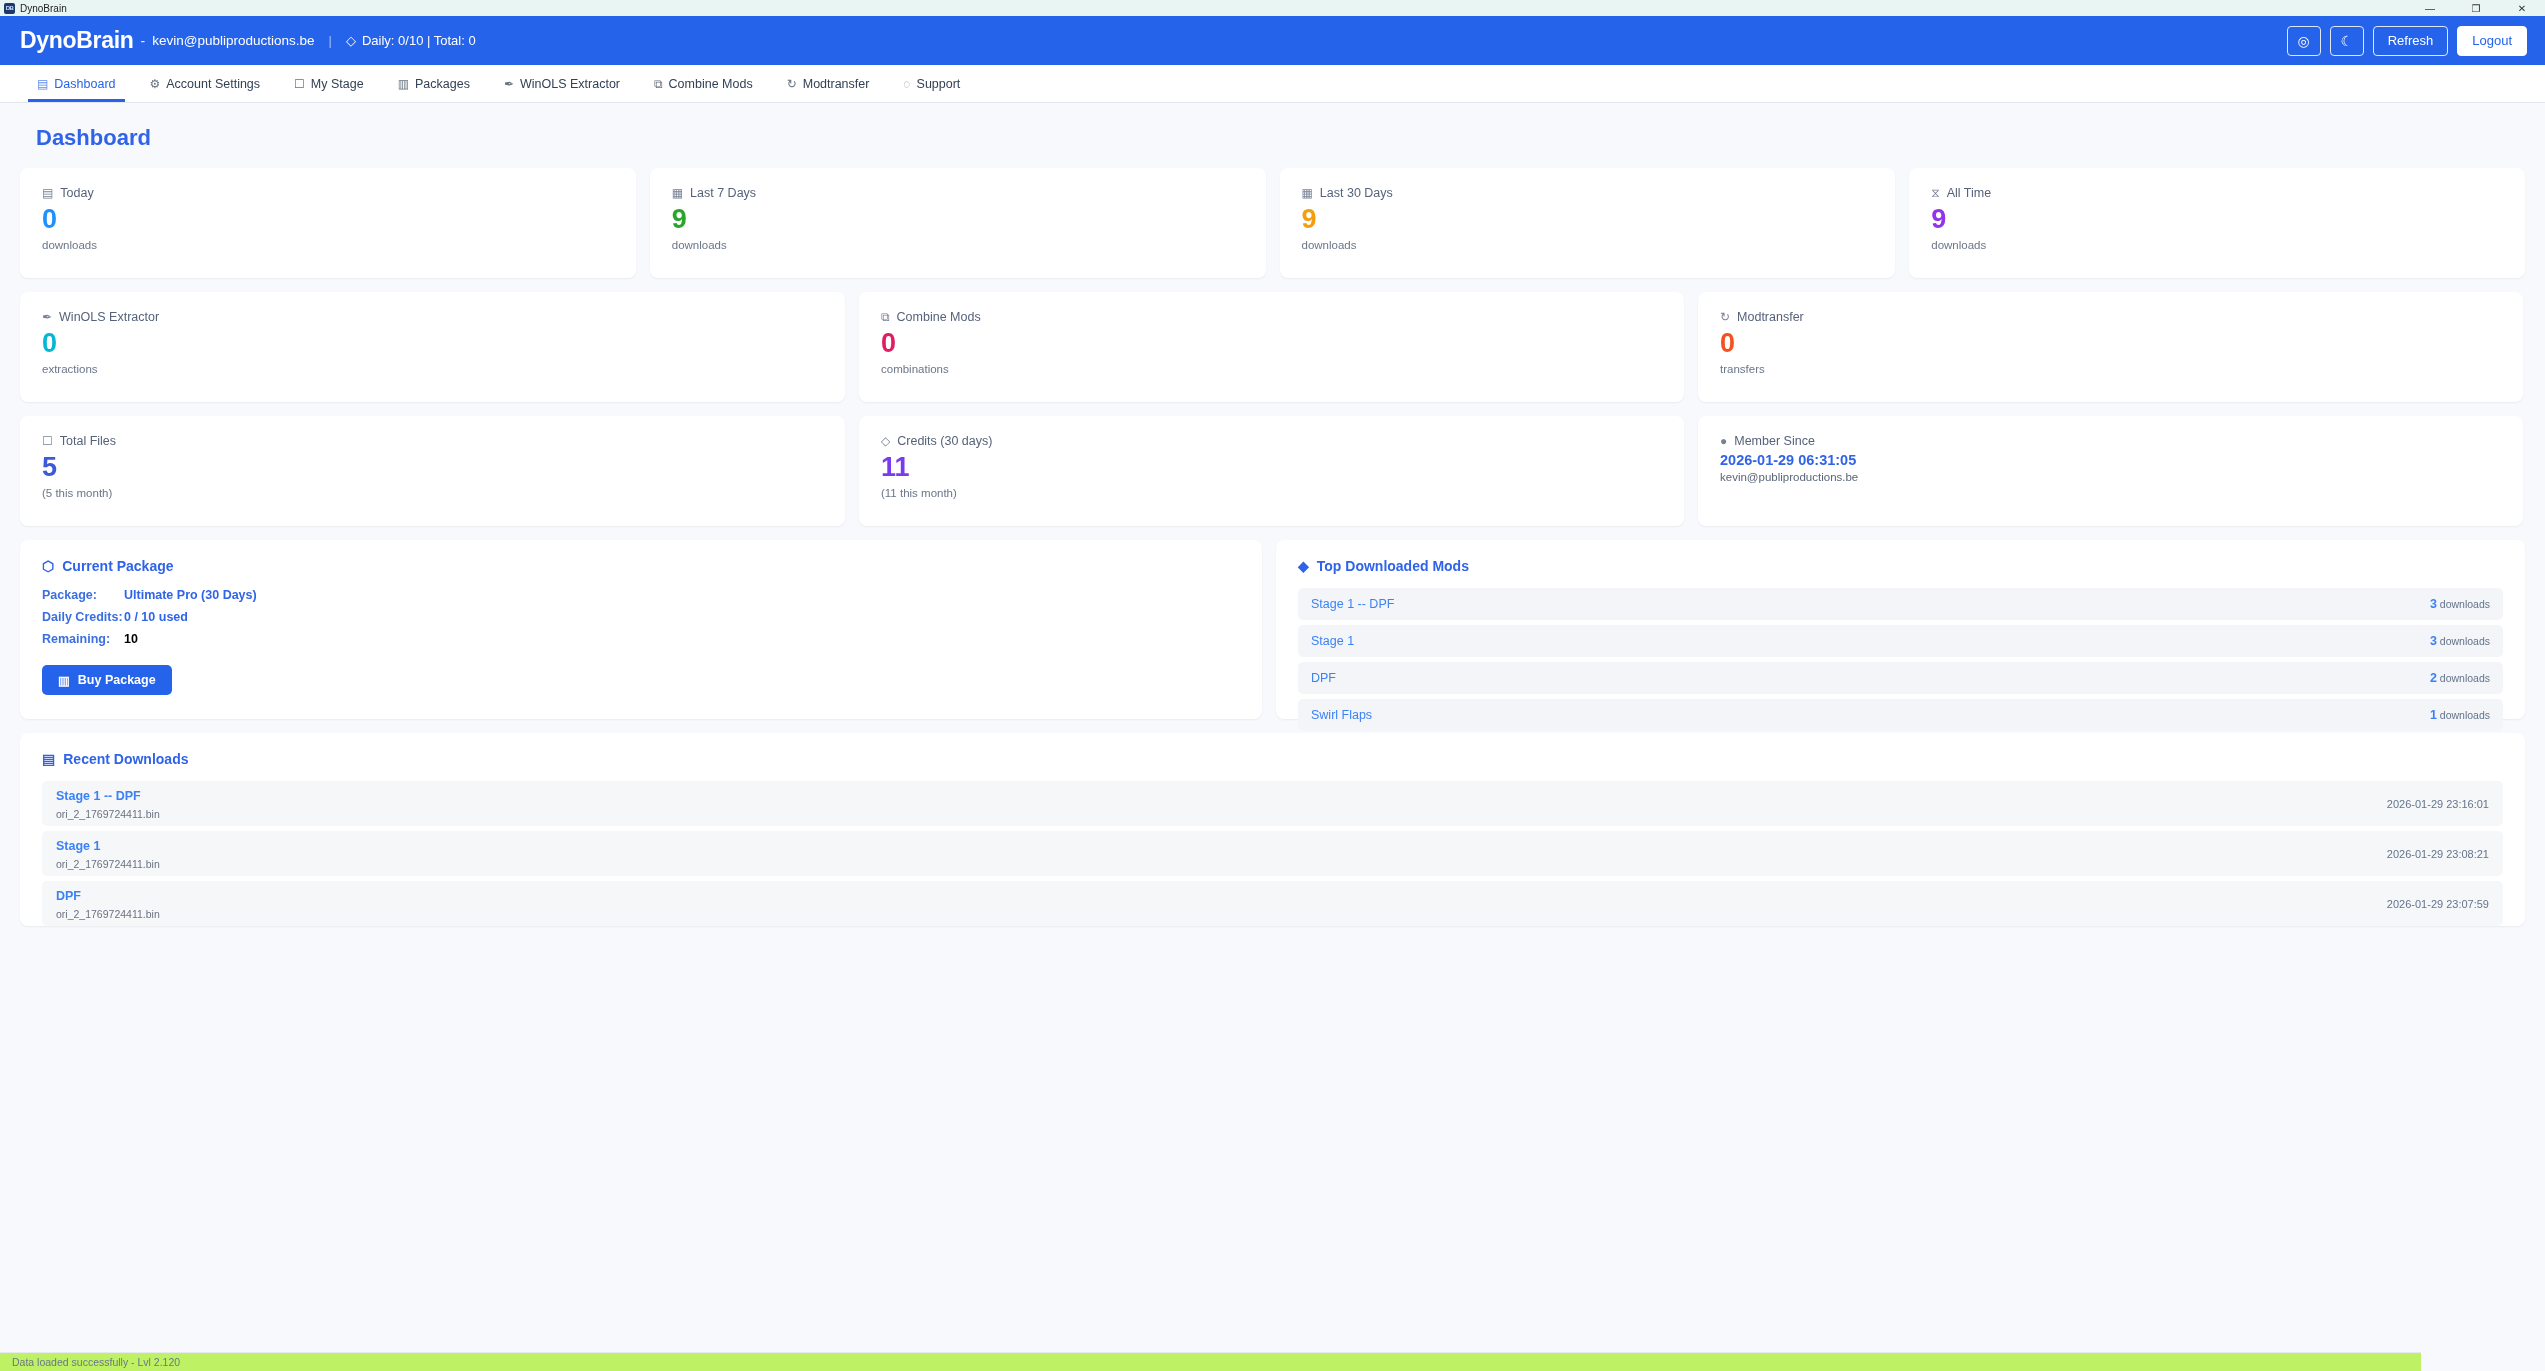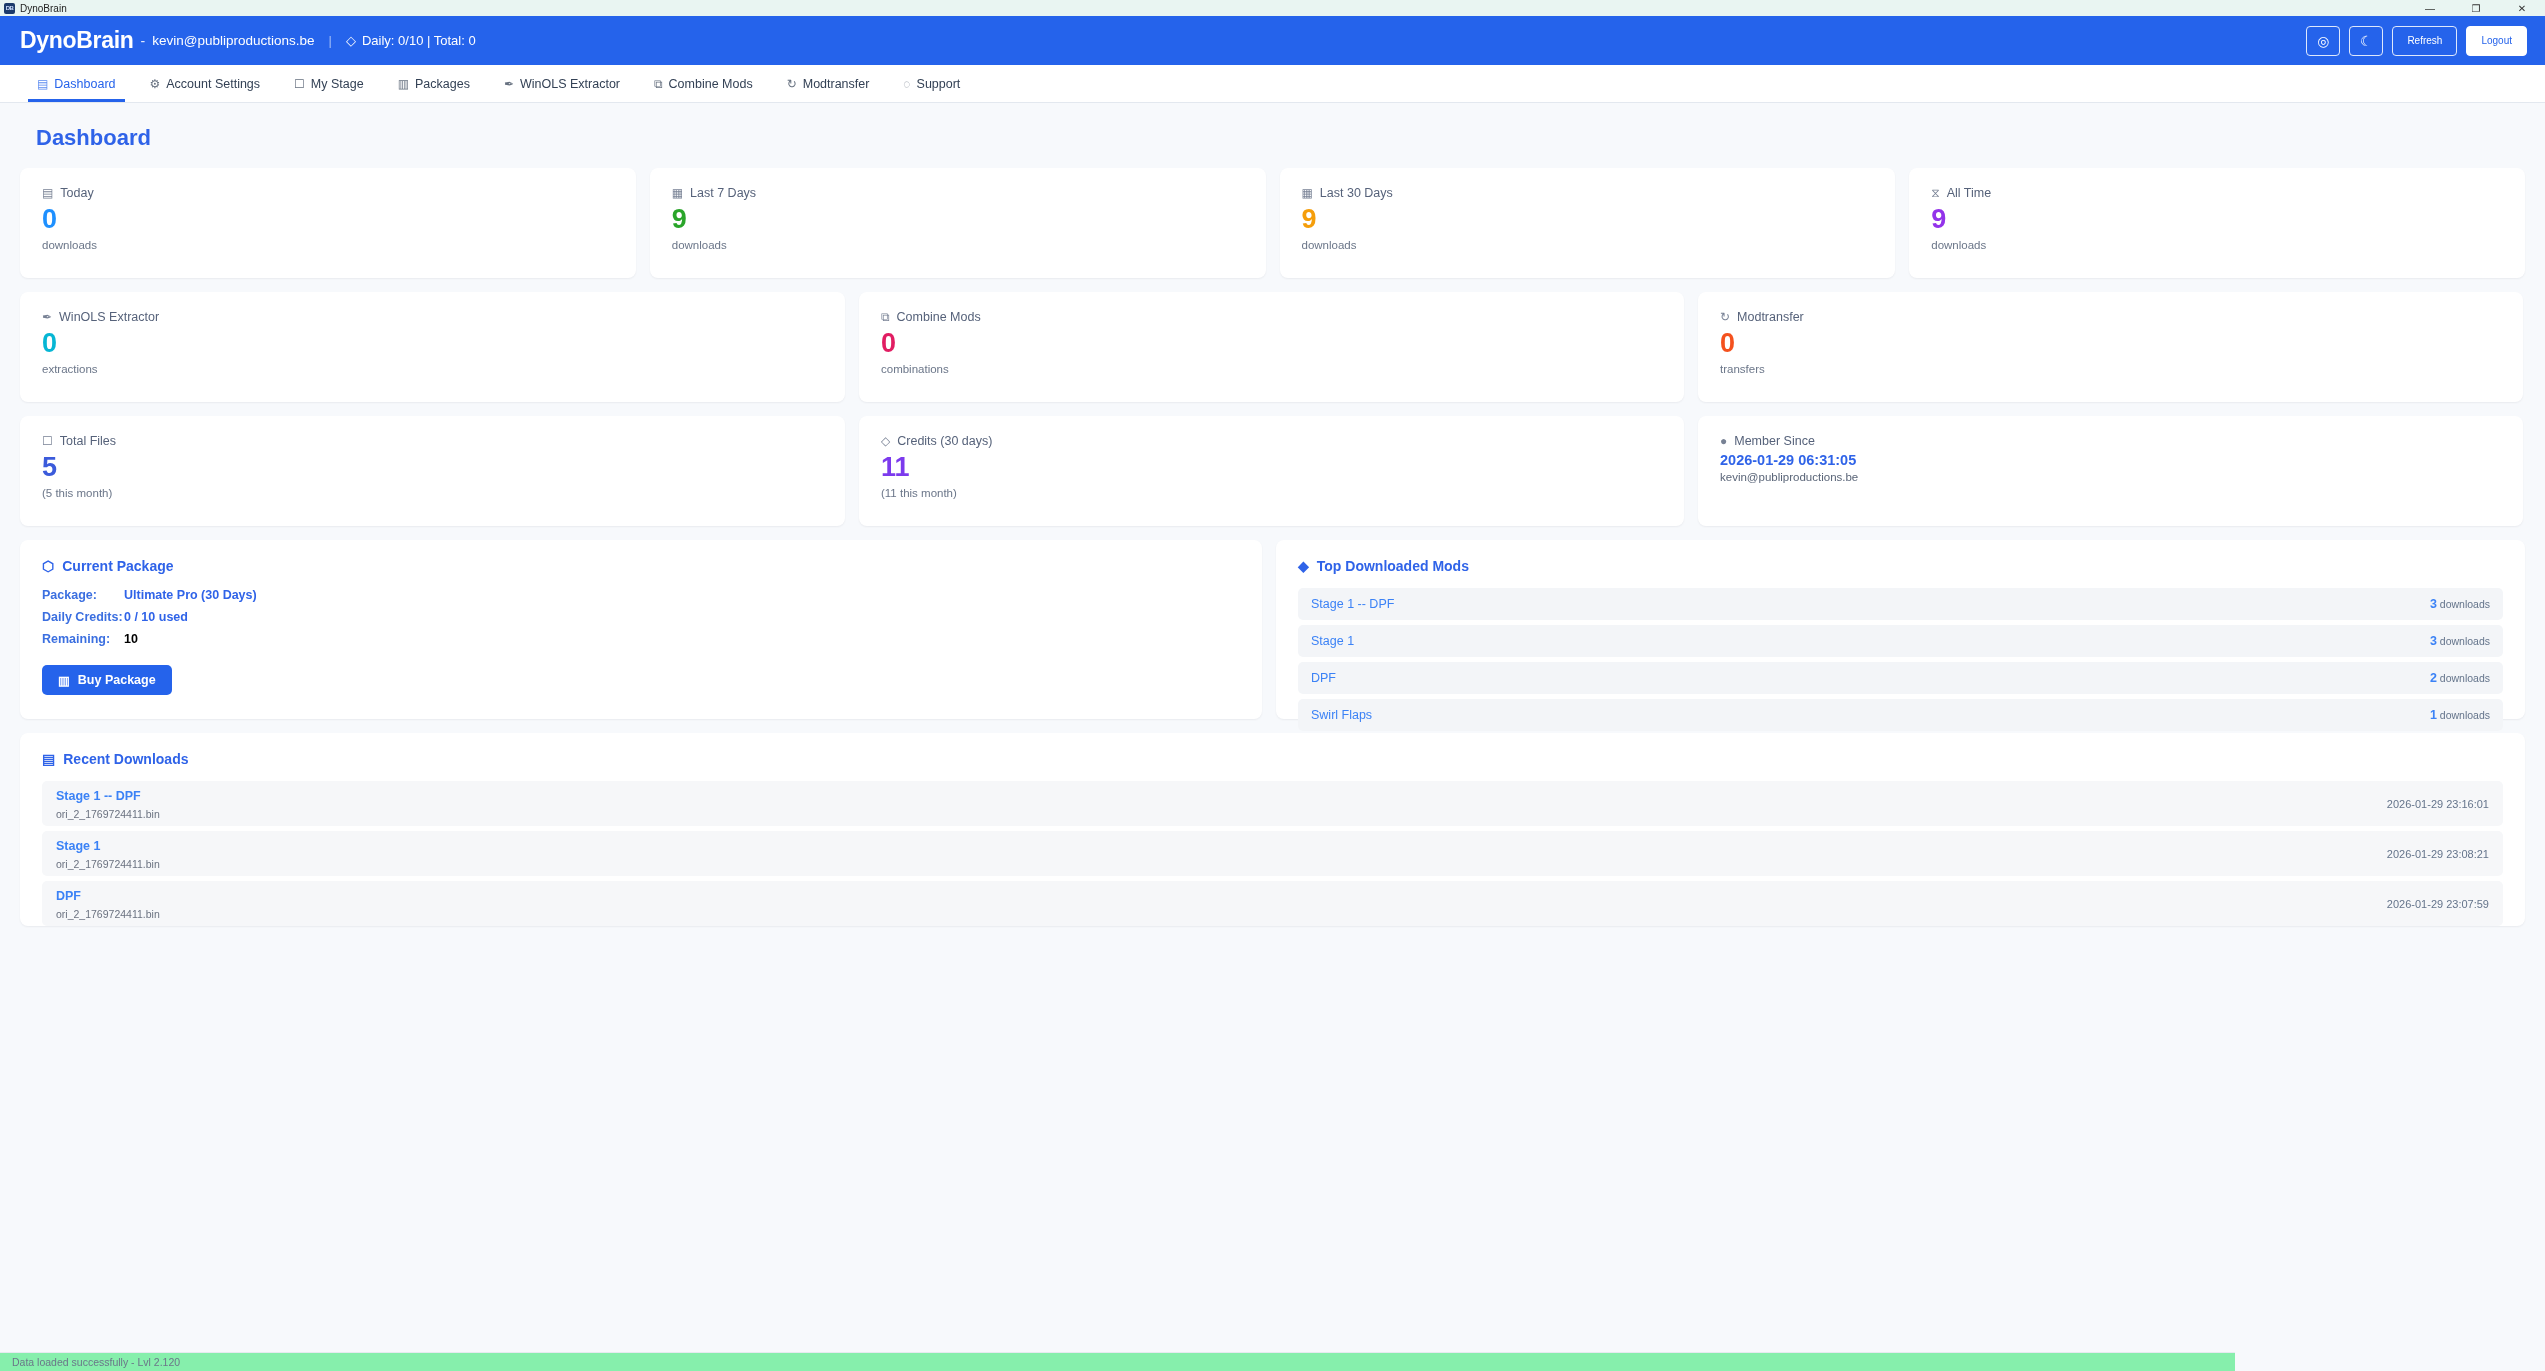--- a/index.html
+++ b/index.html
@@ -49,21 +49,21 @@
   #appheader .credits {
     display: flex; align-items: center; gap: 6px; font-size: 13px;
   }
   #appheader .spacer { flex: 1; }
   #appheader .hdr-actions { display: flex; align-items: center; gap: 9px; }
   .hbtn {
     border: 1px solid rgba(255,255,255,.85);
     background: transparent; color: #fff;
     height: 30px; border-radius: 4px;
     display: flex; align-items: center; justify-content: center;
-    font-size: 10px; padding: 12px 14px; cursor: pointer;
+    font-size: 13px; padding: 12px 14px; cursor: pointer;
   }
   .hbtn.icon-only { width: 34px; padding: 0; font-size: 14px; }
   .hbtn.light { background: #fff; color: #2563eb; border-color: #fff; }
 
   
   #tabs {
     height: 38px; background: #fff;
     border-bottom: 1px solid #e3e8ef;
     display: flex; align-items: stretch; padding-left: 20px;
   }
@@ -137,22 +137,22 @@
     padding: 8px 14px; margin-bottom: 5px; height: 45px;
   }
   .dl-name { font-size: 12.5px; color: #3b82f6; font-weight: bold; }
   .dl-file { font-size: 10.5px; color: #6b7280; margin-top: 2px; text-align: right; }
   .dl-time { font-size: 11px; color: #64748b; }
 
   #recent-panel { overflow: hidden; height: 193px; padding-bottom: 0; }
 
   
   #statusbar {
-    position: absolute; left: 0; bottom: 0; width: 2235px; height: 19px;
-    background: #86efac; border-top: 1px solid #e6eaf0;
+    position: absolute; left: 0; bottom: 0; width: 2421px; height: 19px;
+    background: #bef264; border-top: 1px solid #e6eaf0;
     font-size: 10.5px; color: #6b7689;
     padding: 3px 0 0 12px; overflow: hidden;
   }
 </style>
 </head>
 <body>
 
 <div id="titlebar">
   <div class="app-icon">DB</div>
   <div>DynoBrain</div>

